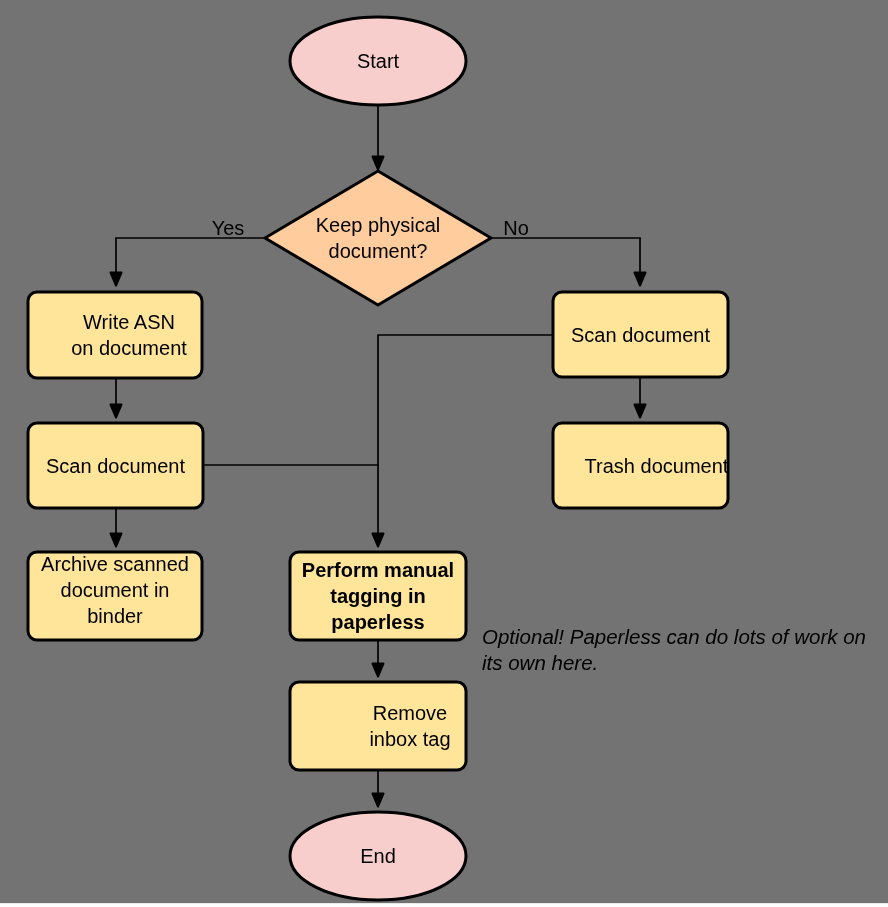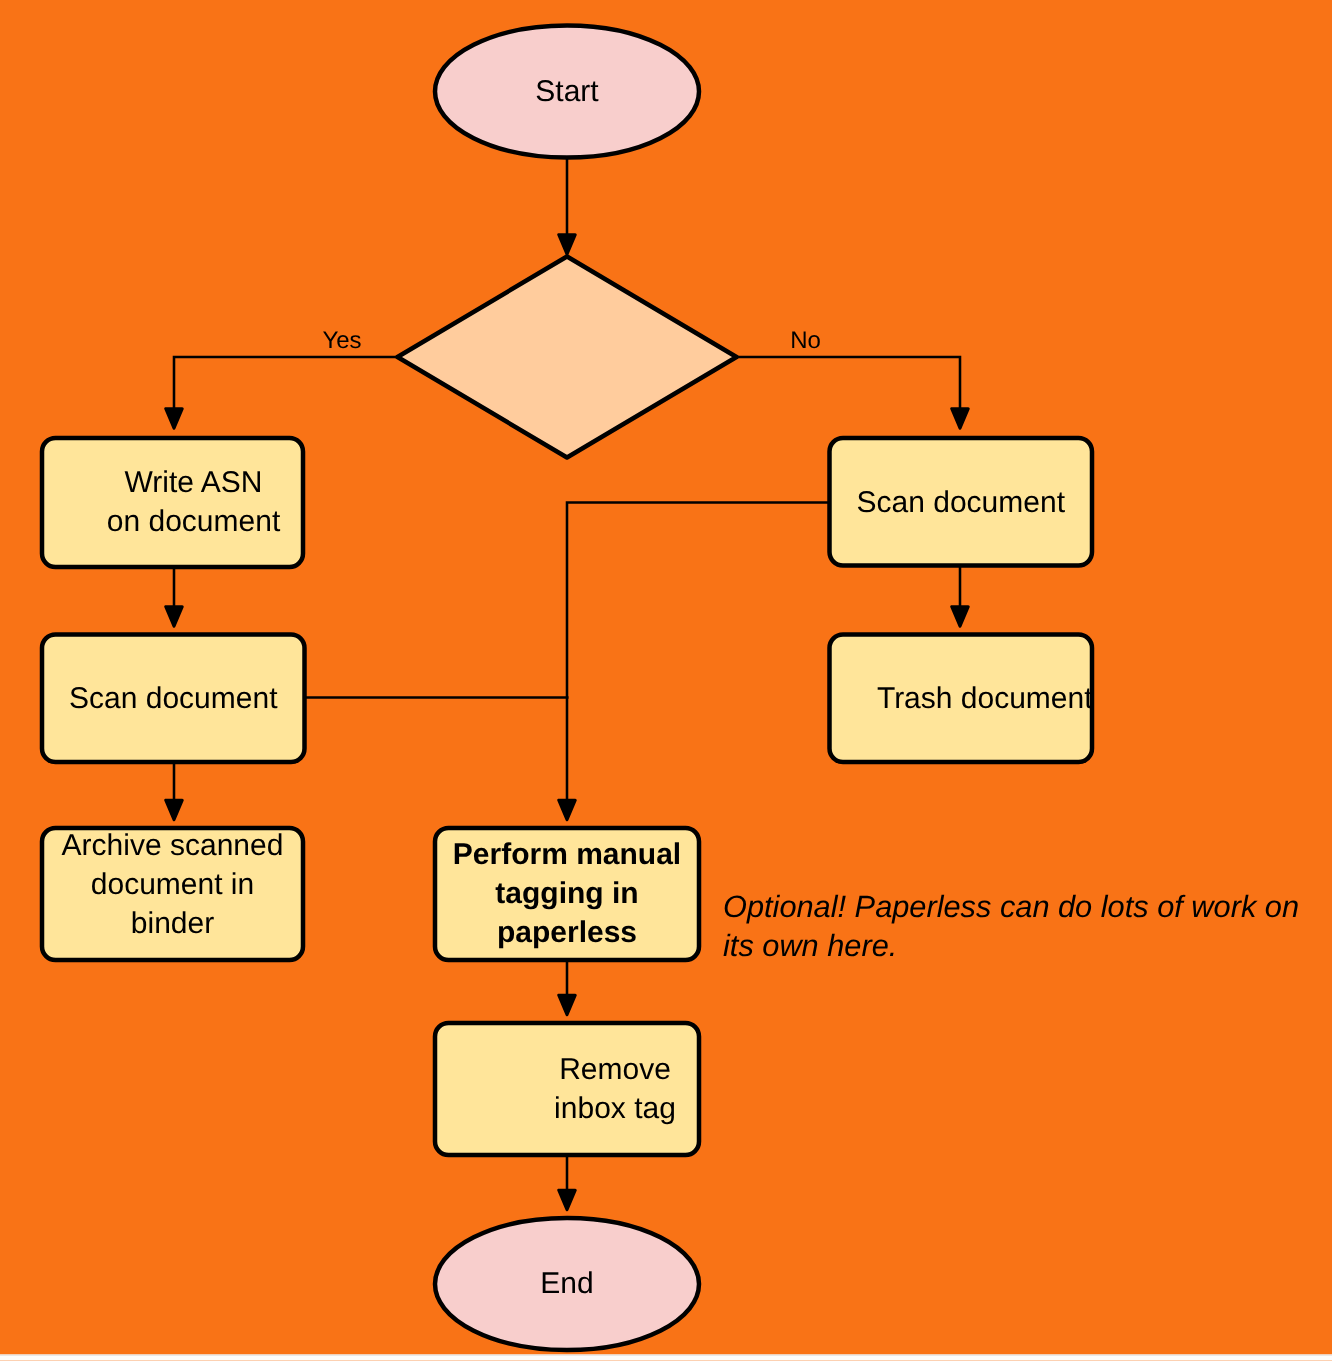--- a/index.html
+++ b/index.html
@@ -4,21 +4,21 @@
 <style>
   html, body {
     margin: 0;
     padding: 0;
     background: #ffffff;
   }
   .canvas {
     position: relative;
     width: 888px;
     height: 907px;
-    background: #f97316;
+    background: #737373;
     overflow: hidden;
     font-family: "Liberation Sans", "DejaVu Sans", sans-serif;
     color: #000000;
   }
   .diagram-svg {
     position: absolute;
     left: 0;
     top: 0;
   }
   .shape {
@@ -35,31 +35,32 @@
     display: flex;
     align-items: center;
     justify-content: center;
     text-align: center;
     white-space: pre-line;
     font-size: 20px;
     line-height: 26px;
     color: #000000;
   }
   .edge-label {
-    font-size: 16px;
+    font-size: 20px;
   }
   .note {
     position: absolute;
     display: block;
     text-align: left;
     white-space: pre-line;
     font-style: italic;
     font-size: 20.5px;
     line-height: 26px;
     color: #000000;
+    margin-top: 32px;
   }
   .bottom-strip {
     position: absolute;
     left: 0;
     top: 903px;
     width: 888px;
     height: 4px;
     background: #fdfdfd;
     border-top: 1px solid #e9e9e9;
   }
@@ -93,22 +94,24 @@
     <rect class="shape" x="28" y="423" width="175" height="85" rx="9" fill="#ffe59a"></rect>
     <rect class="shape" x="28" y="552" width="174" height="88" rx="9" fill="#ffe59a"></rect>
     <rect class="shape" x="553" y="292" width="175" height="85" rx="9" fill="#ffe59a"></rect>
     <rect class="shape" x="553" y="423" width="175" height="85" rx="9" fill="#ffe59a"></rect>
     <rect class="shape" x="290" y="552" width="176" height="88" rx="9" fill="#ffe59a"></rect>
     <rect class="shape" x="290" y="682" width="176" height="88" rx="9" fill="#ffe59a"></rect>
     <ellipse class="shape" cx="378" cy="856" rx="88" ry="44" fill="#f8cecc"></ellipse>
   </svg>
 
   <div class="label" style="left:290px; top:17px; width:176px; height:88px;">Start</div>
+  <div class="label" style="left:266px; top:172px; width:224px; height:132px;">Keep physical
+document?</div>
   <div class="label edge-label" style="left:196px; top:215px; width:64px; height:26px;">Yes</div>
-  <div class="label edge-label" style="left:509px; top:215px; width:56px; height:26px;">No</div>
+  <div class="label edge-label" style="left:488px; top:215px; width:56px; height:26px;">No</div>
   <div class="label" style="left:28px; top:292px; width:202px; height:86px;border-radius:30px;">Write ASN
 on document</div>
   <div class="label" style="left:28px; top:423px; width:175px; height:85px;">Scan document</div>
   <div class="label" style="left:28px; top:552px; width:174px; height:76px;">Archive scanned
 document in
 binder</div>
   <div class="label" style="left:553px; top:292px; width:175px; height:85px;">Scan document</div>
   <div class="label" style="left:553px; top:423px; width:175px; height:85px;padding-left:16px;">Trash document</div>
   <div class="label" style="left:290px; top:552px; width:176px; height:88px;font-weight:bold;">Perform manual
 tagging in

